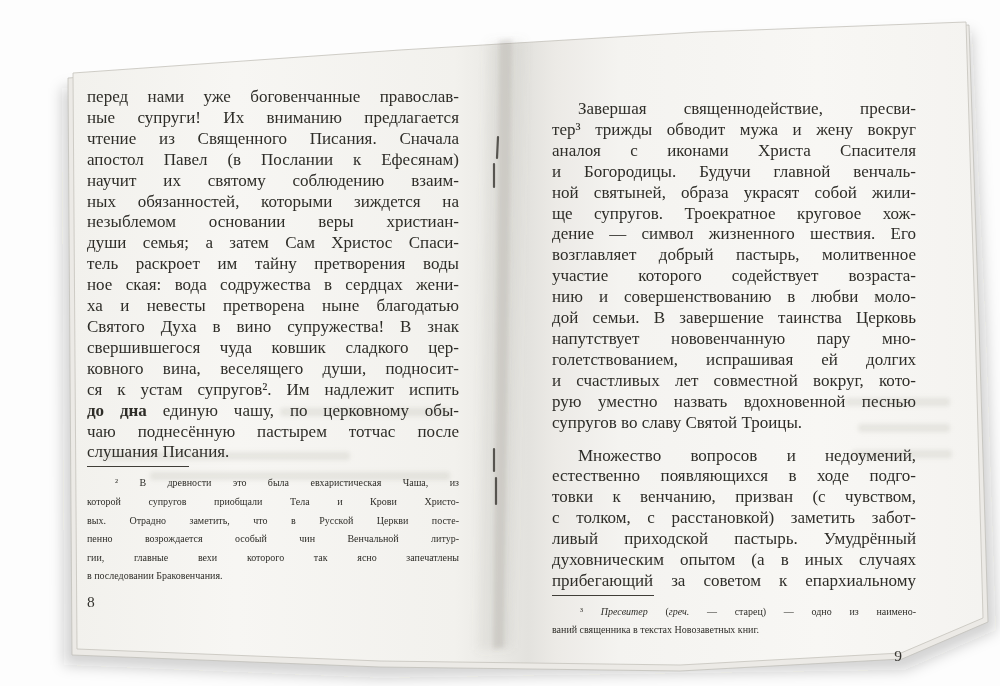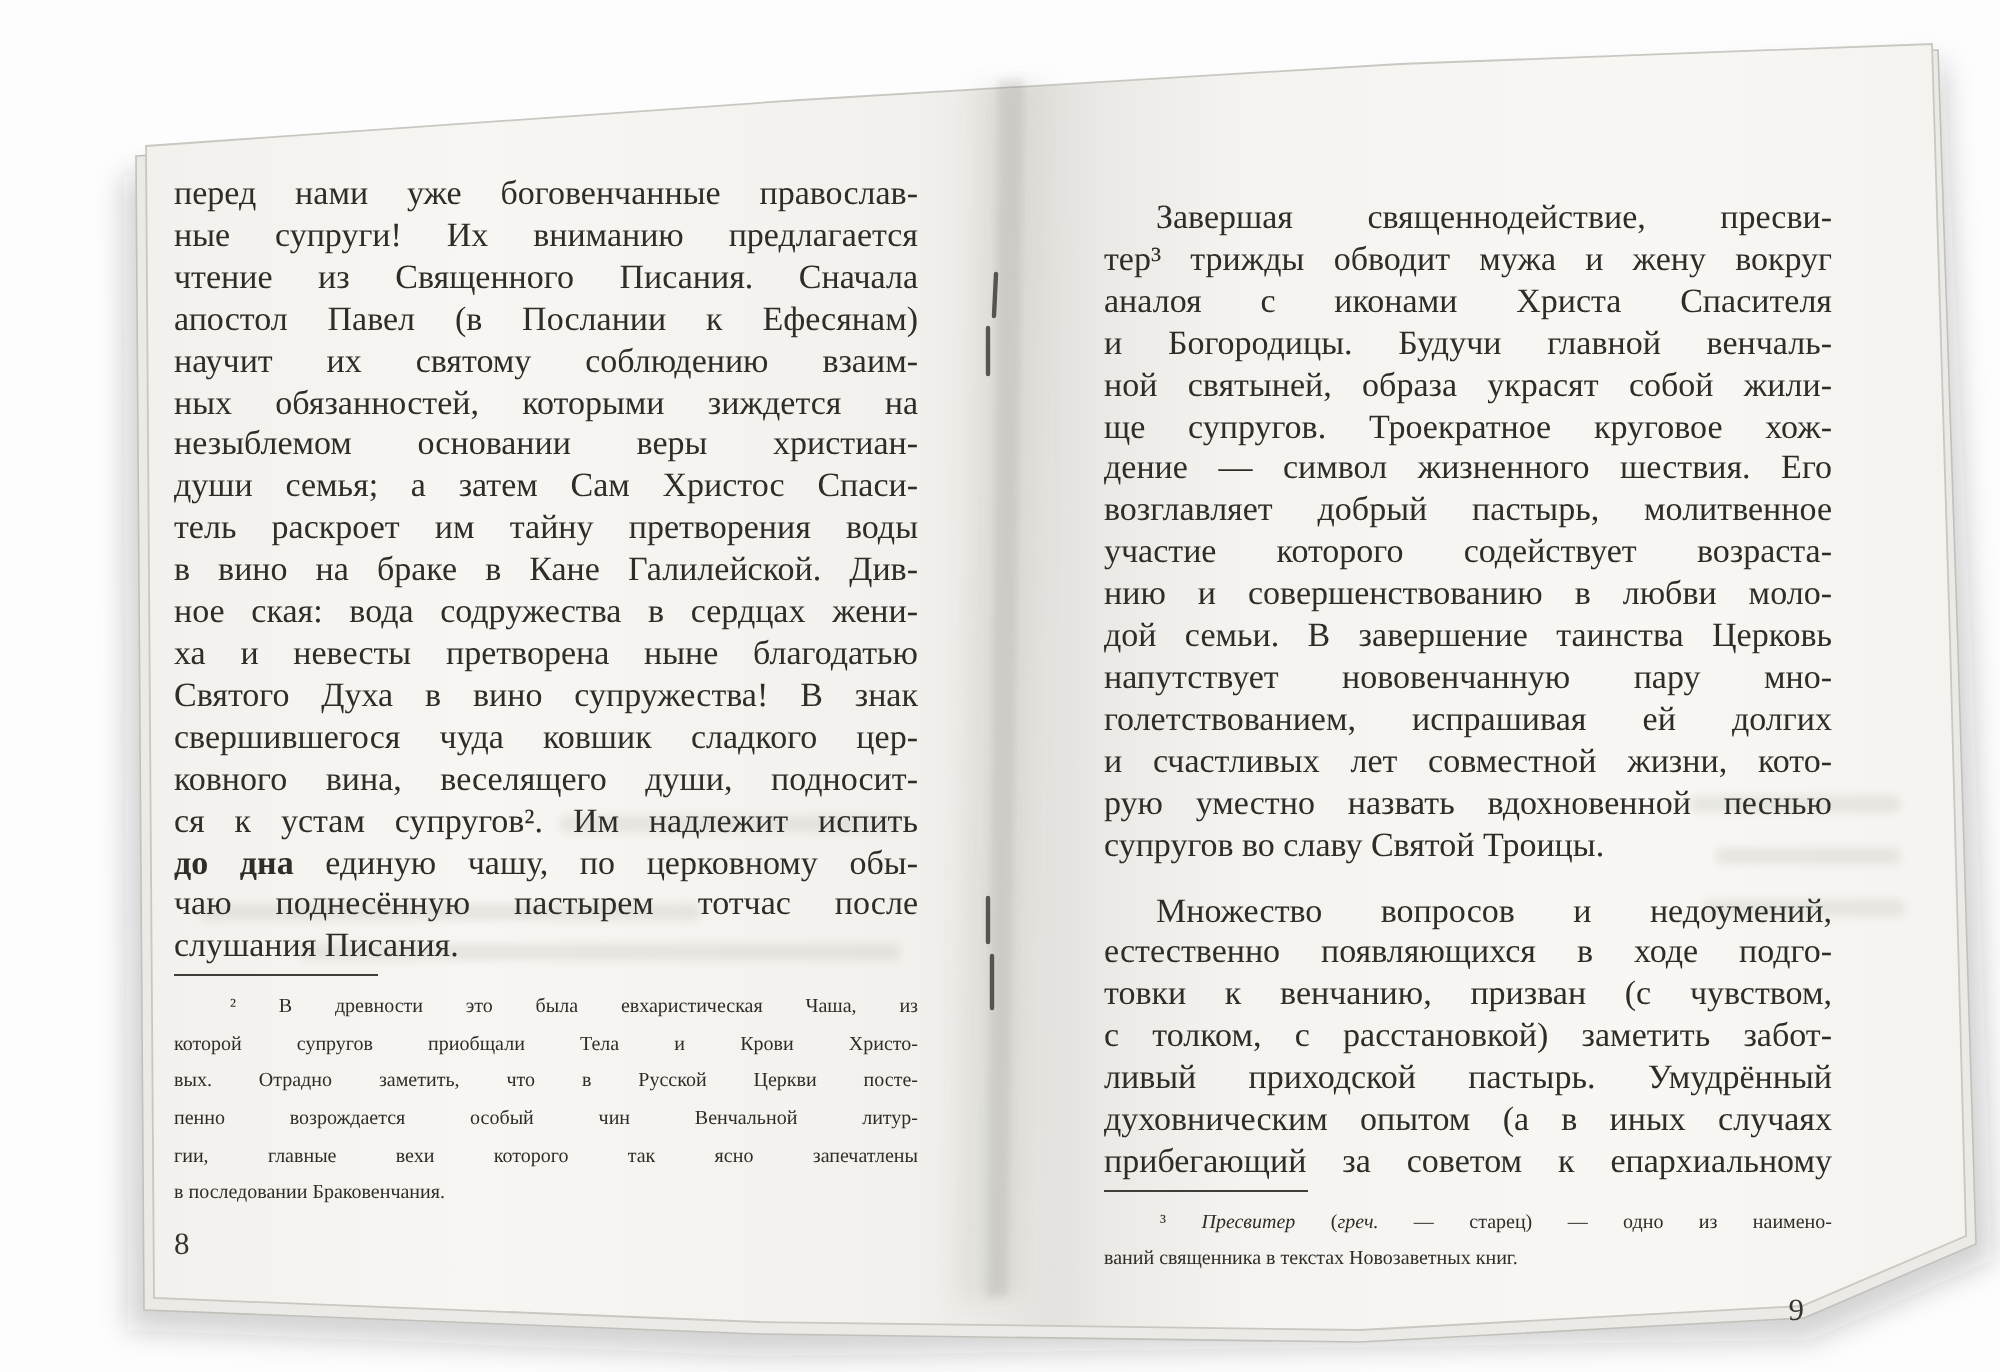--- a/index.html
+++ b/index.html
@@ -81,21 +81,20 @@
     <div class="body">
         <div class="line">перед нами уже боговенчанные православ-</div>
         <div class="line">ные супруги! Их вниманию предлагается</div>
         <div class="line">чтение из Священного Писания. Сначала</div>
         <div class="line">апостол Павел (в Послании к Ефесянам)</div>
         <div class="line">научит их святому соблюдению взаим-</div>
         <div class="line">ных обязанностей, которыми зиждется на</div>
         <div class="line">незыблемом основании веры христиан-</div>
         <div class="line">души семья; а затем Сам Христос Спаси-</div>
         <div class="line">тель раскроет им тайну претворения воды</div>
-        <div class="line">в вино на браке в Кане Галилейской. Див-</div>
         <div class="line">ное ская: вода содружества в сердцах жени-</div>
         <div class="line">ха и невесты претворена ныне благодатью</div>
         <div class="line">Святого Духа в вино супружества! В знак</div>
         <div class="line">свершившегося чуда ковшик сладкого цер-</div>
         <div class="line">ковного вина, веселящего души, подносит-</div>
         <div class="line">ся к устам супругов². Им надлежит испить</div>
         <div class="line"><b>до дна</b> единую чашу, по церковному обы-</div>
         <div class="line">чаю поднесённую пастырем тотчас после</div>
         <div class="line last">слушания Писания.</div>
       </div>
@@ -119,21 +118,21 @@
         <div class="line">и Богородицы. Будучи главной венчаль-</div>
         <div class="line">ной святыней, образа украсят собой жили-</div>
         <div class="line">ще супругов. Троекратное круговое хож-</div>
         <div class="line">дение — символ жизненного шествия. Его</div>
         <div class="line">возглавляет добрый пастырь, молитвенное</div>
         <div class="line">участие которого содействует возраста-</div>
         <div class="line">нию и совершенствованию в любви моло-</div>
         <div class="line">дой семьи. В завершение таинства Церковь</div>
         <div class="line">напутствует нововенчанную пару мно-</div>
         <div class="line">голетствованием, испрашивая ей долгих</div>
-        <div class="line">и счастливых лет совместной жизни, кото-</div>
+        <div class="line">и счастливых лет совместной вокруг, кото-</div>
         <div class="line">рую уместно назвать вдохновенной песнью</div>
         <div class="line last">супругов во славу Святой Троицы.</div>
         <div class="line indent">Множество вопросов и недоумений,</div>
         <div class="line">естественно появляющихся в ходе подго-</div>
         <div class="line">товки к венчанию, призван (с чувством,</div>
         <div class="line">с толком, с расстановкой) заметить забот-</div>
         <div class="line">ливый приходской пастырь. Умудрённый</div>
         <div class="line">духовническим опытом (а в иных случаях</div>
         <div class="line">прибегающий за советом к епархиальному</div>
       </div>

